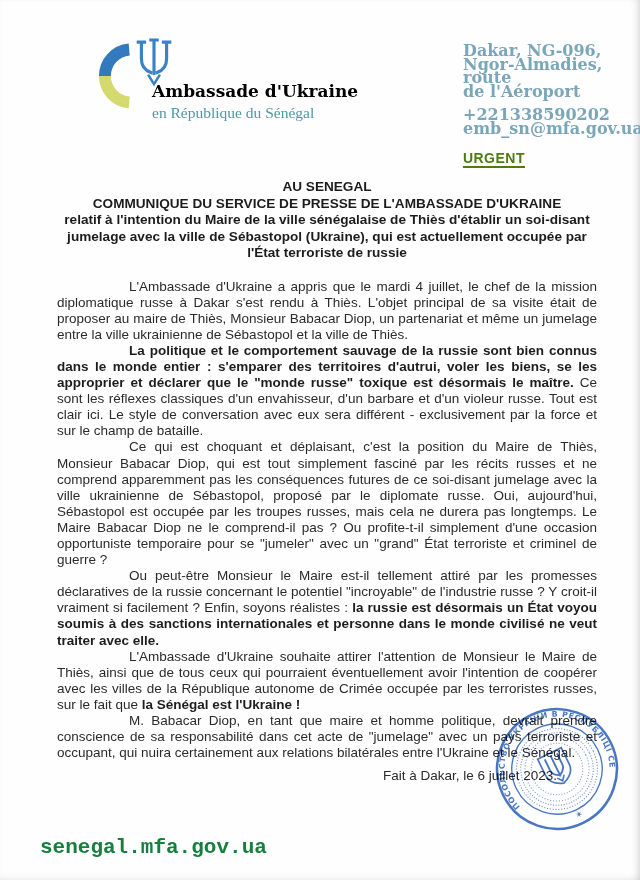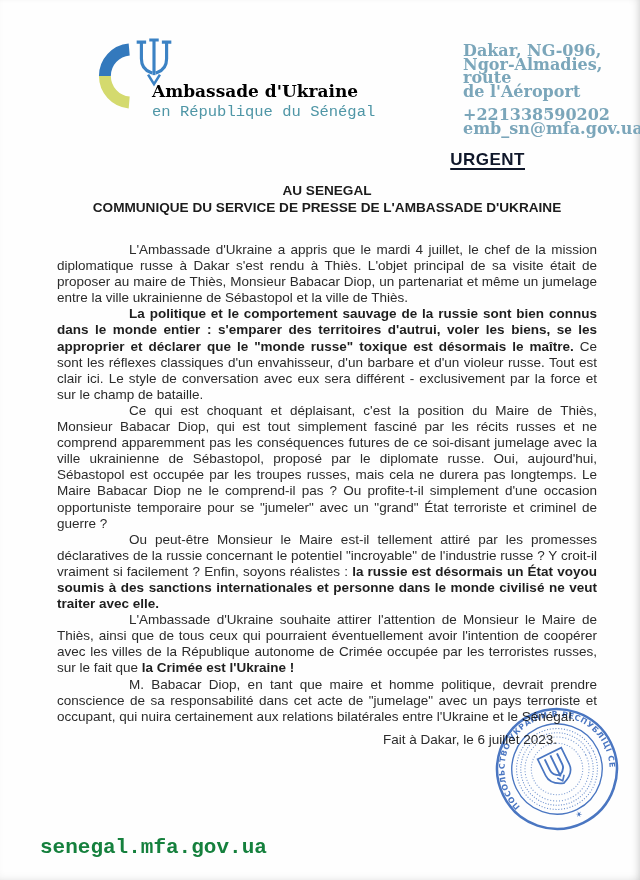--- a/index.html
+++ b/index.html
@@ -14,43 +14,43 @@
   }
 
   
   .crescent{position:absolute;left:93px;top:28px;}
   .trident-logo{position:absolute;left:133px;top:35px;}
   .embassy-name{position:absolute;left:152px;top:82px;line-height:1.15;}
   .embassy-name .l1{
     font-family:"DejaVu Serif",serif;font-weight:bold;font-size:17px;color:#000000;
   }
   .embassy-name .l2{
-    font-family:Liberation Mono, monospace;font-size:15.5px;color:#4f96a6;margin-top:2px;
+    font-family:Liberation Serif, serif;font-size:15.5px;color:#4f96a6;margin-top:2px;
   }
   .contact{
     position:absolute;left:463px;top:44px;
     font-family:"DejaVu Serif",serif;font-size:16px;line-height:13.5px;color:#7ba6ba;font-weight:bold;
   }
   .contact .grp2{margin-top:10px;}
 
   
   .main{position:absolute;left:57px;top:150px;width:540px;}
   .urgent{
-    text-align:right;padding-right:72px;font-weight:bold;font-size:17px;color:#0f172a;
+    text-align:right;padding-right:72px;font-weight:bold;font-size:14px;color:#4d7c0f;
     text-decoration:underline;text-decoration-thickness:2px;text-underline-offset:3px;
     letter-spacing:.5px;
   }
   .title{
     margin-top:13px;text-align:center;font-weight:bold;font-size:13.6px;
     line-height:16.5px;color:#1c1c1c;
   }
   .subtitle{
     text-align:center;font-weight:bold;font-size:13.6px;line-height:16.5px;color:#1c1c1c;
   }
-  .body-text{margin-top:26px;}
+  .body-text{margin-top:17px;}
   .para{
     margin:0;text-align:justify;text-indent:72px;
     font-size:13.5px;line-height:16.1px;color:#2b2b2b;
   }
   .b{font-weight:bold;color:#1e1e1e;}
   .date-line{
     text-align:right;padding-right:40px;margin-top:7px;
     font-size:13.5px;color:#2b2b2b;
   }
 
@@ -97,27 +97,28 @@
     <div>de l'Aéroport</div>
     <div class="grp2">+221338590202</div>
     <div>emb_sn@mfa.gov.ua</div>
   </div>
 
   <div class="main">
     <div class="urgent">URGENT</div>
     <div class="title">
       <div>AU SENEGAL</div>
       <div>COMMUNIQUE DU SERVICE DE PRESSE DE L'AMBASSADE D'UKRAINE</div>
+      <div class="subtitle">relatif à l'intention du Maire de la ville sénégalaise de Thiès d'établir un soi-disant jumelage avec la ville de Sébastopol (Ukraine), qui est actuellement occupée par l'État terroriste de russie</div>
     </div>
     <div class="body-text">
         <p class="para"><span>L'Ambassade d'Ukraine a appris que le mardi 4 juillet, le chef de la mission diplomatique russe à Dakar s'est rendu à Thiès. L'objet principal de sa visite était de proposer au maire de Thiès, Monsieur Babacar Diop, un partenariat et même un jumelage entre la ville ukrainienne de Sébastopol et la ville de Thiès.</span></p>
         <p class="para"><span class="b">La politique et le comportement sauvage de la russie sont bien connus dans le monde entier : s'emparer des territoires d'autrui, voler les biens, se les approprier et déclarer que le "monde russe" toxique est désormais le maître.</span><span> Ce sont les réflexes classiques d'un envahisseur, d'un barbare et d'un violeur russe. Tout est clair ici. Le style de conversation avec eux sera différent - exclusivement par la force et sur le champ de bataille.</span></p>
         <p class="para"><span>Ce qui est choquant et déplaisant, c'est la position du Maire de Thiès, Monsieur Babacar Diop, qui est tout simplement fasciné par les récits russes et ne comprend apparemment pas les conséquences futures de ce soi-disant jumelage avec la ville ukrainienne de Sébastopol, proposé par le diplomate russe. Oui, aujourd'hui, Sébastopol est occupée par les troupes russes, mais cela ne durera pas longtemps. Le Maire Babacar Diop ne le comprend-il pas ? Ou profite-t-il simplement d'une occasion opportuniste temporaire pour se "jumeler" avec un "grand" État terroriste et criminel de guerre ?</span></p>
         <p class="para"><span>Ou peut-être Monsieur le Maire est-il tellement attiré par les promesses déclaratives de la russie concernant le potentiel "incroyable" de l'industrie russe ? Y croit-il vraiment si facilement ? Enfin, soyons réalistes : </span><span class="b">la russie est désormais un État voyou soumis à des sanctions internationales et personne dans le monde civilisé ne veut traiter avec elle.</span></p>
-        <p class="para"><span>L'Ambassade d'Ukraine souhaite attirer l'attention de Monsieur le Maire de Thiès, ainsi que de tous ceux qui pourraient éventuellement avoir l'intention de coopérer avec les villes de la République autonome de Crimée occupée par les terroristes russes, sur le fait que </span><span class="b">la Crimée est l'Ukraine !</span></p>
+        <p class="para"><span>L'Ambassade d'Ukraine souhaite attirer l'attention de Monsieur le Maire de Thiès, ainsi que de tous ceux qui pourraient éventuellement avoir l'intention de coopérer avec les villes de la République autonome de Crimée occupée par les terroristes russes, sur le fait que </span><span class="b">la Sénégal est l'Ukraine !</span></p>
         <p class="para"><span>M. Babacar Diop, en tant que maire et homme politique, devrait prendre conscience de sa responsabilité dans cet acte de "jumelage" avec un pays terroriste et occupant, qui nuira certainement aux relations bilatérales entre l'Ukraine et le Sénégal.</span></p>
       </div>
     <div class="date-line">Fait à Dakar, le 6 juillet 2023.</div>
   </div>
 
   <svg class="stamp" viewBox="0 0 120 120">
     <g fill="none" stroke="#3c6cbe">
       <circle cx="60" cy="60" r="57" stroke-width="2.4"></circle>
       <circle cx="60" cy="60" r="43" stroke-width="1.3"></circle>
       <circle cx="60" cy="60" r="38.5" stroke-width="1" stroke-dasharray="1 1.7" opacity=".85"></circle>

